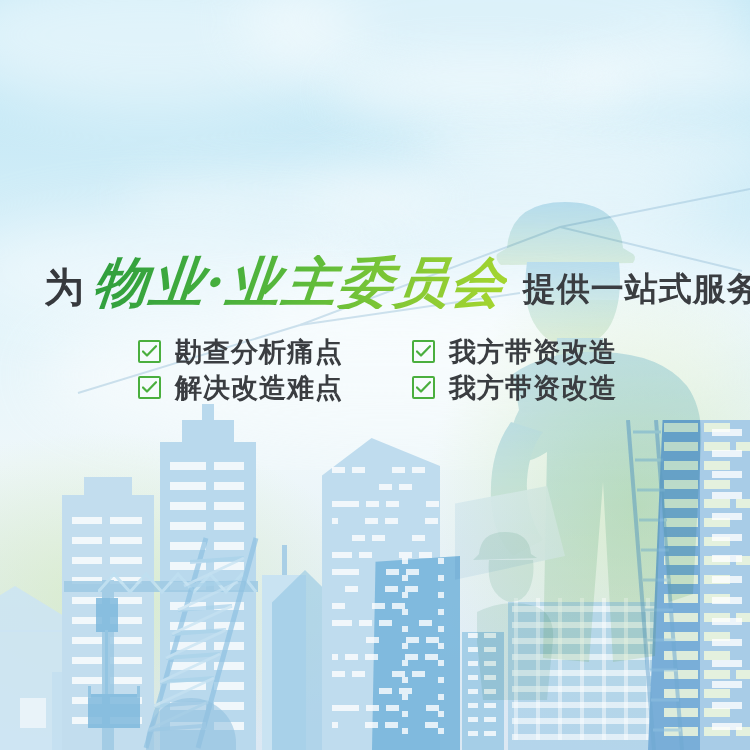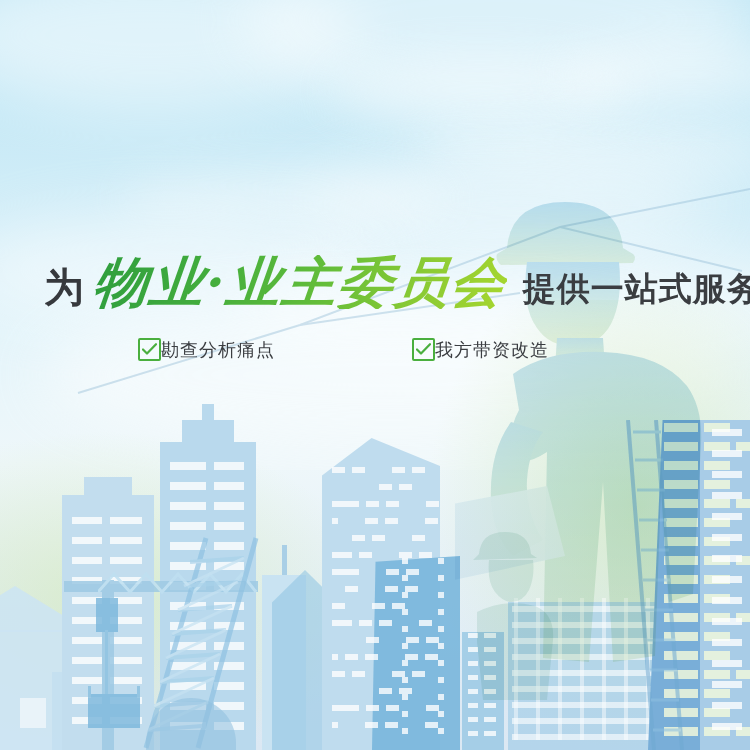--- a/index.html
+++ b/index.html
@@ -77,22 +77,23 @@
   .fitem.col1{width:274px;}
   .cbox{
     width:23px;height:23px;box-sizing:border-box;
     border:2px solid #4aaf3e;border-radius:2px;
     background:rgba(255,255,255,.18);
     display:flex;align-items:center;justify-content:center;
     flex:0 0 auto;
   }
   .cbox svg{display:block;}
   .flabel{
+    margin-left:14px;
     font-family:"DejaVu Sans","Liberation Sans",sans-serif;
-    font-size:18px;font-weight:400;color:#3a3d41;line-height:1;
+    font-size:27px;font-weight:700;color:#3a3d41;line-height:1;
     letter-spacing:1px;
   }
 </style>
 </head>
 <body>
 
 <div id="banner">
 
   <div class="sky">
     <div class="cloud vsoft" style="left:-60px;top:-40px;width:420px;height:150px;opacity:.5;"></div>
@@ -495,16 +496,34 @@
       <div class="fitem">
         <span class="cbox">
           <svg width="15" height="13" viewBox="0 0 15 13" aria-hidden="true">
             <path d="M1 6.5 L5 10.5 L14 1.2" fill="none" stroke="#4aaf3e" stroke-width="2.2" stroke-linecap="round" stroke-linejoin="round"></path>
           </svg>
         </span>
         <span class="flabel">我方带资改造</span>
       </div>
     </div>
 
+    <div class="frow">
+      <div class="fitem col1">
+        <span class="cbox">
+          <svg width="15" height="13" viewBox="0 0 15 13" aria-hidden="true">
+            <path d="M1 6.5 L5 10.5 L14 1.2" fill="none" stroke="#4aaf3e" stroke-width="2.2" stroke-linecap="round" stroke-linejoin="round"></path>
+          </svg>
+        </span>
+        <span class="flabel">解决改造难点</span>
+      </div>
+      <div class="fitem">
+        <span class="cbox">
+          <svg width="15" height="13" viewBox="0 0 15 13" aria-hidden="true">
+            <path d="M1 6.5 L5 10.5 L14 1.2" fill="none" stroke="#4aaf3e" stroke-width="2.2" stroke-linecap="round" stroke-linejoin="round"></path>
+          </svg>
+        </span>
+        <span class="flabel">我方带资改造</span>
+      </div>
+    </div>
 
   </div>
 
 </div>
 
 </body></html>

